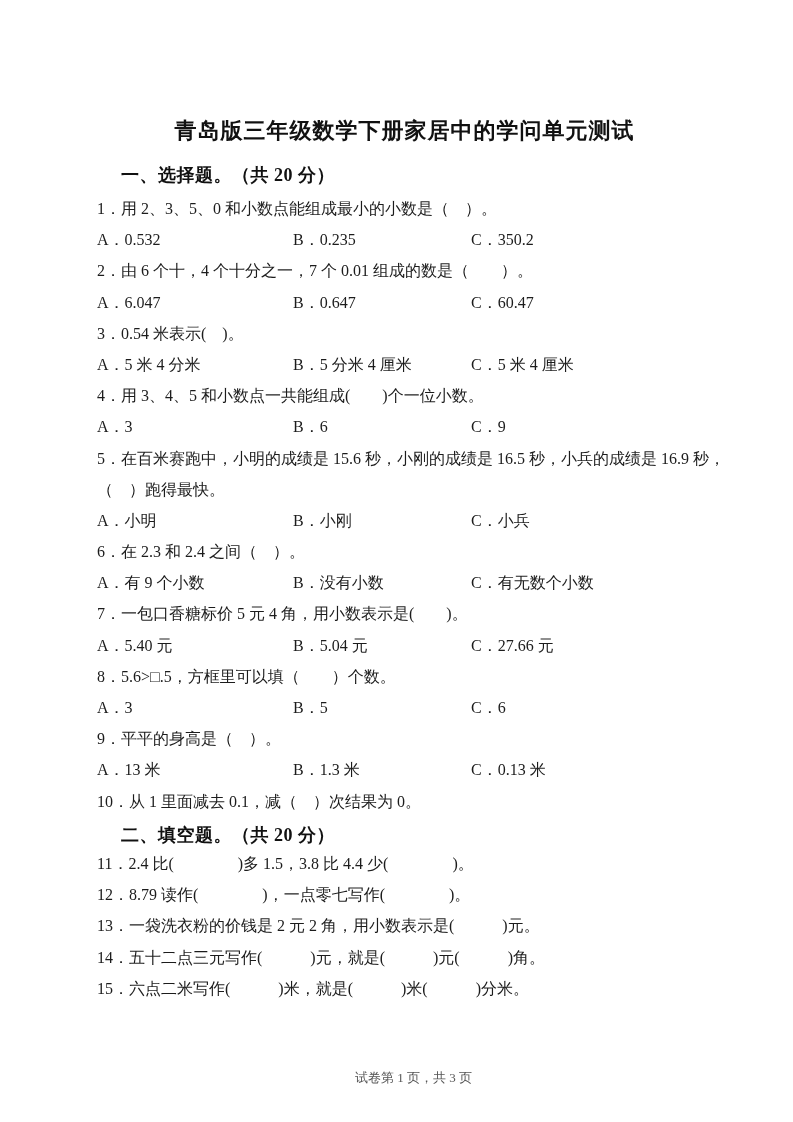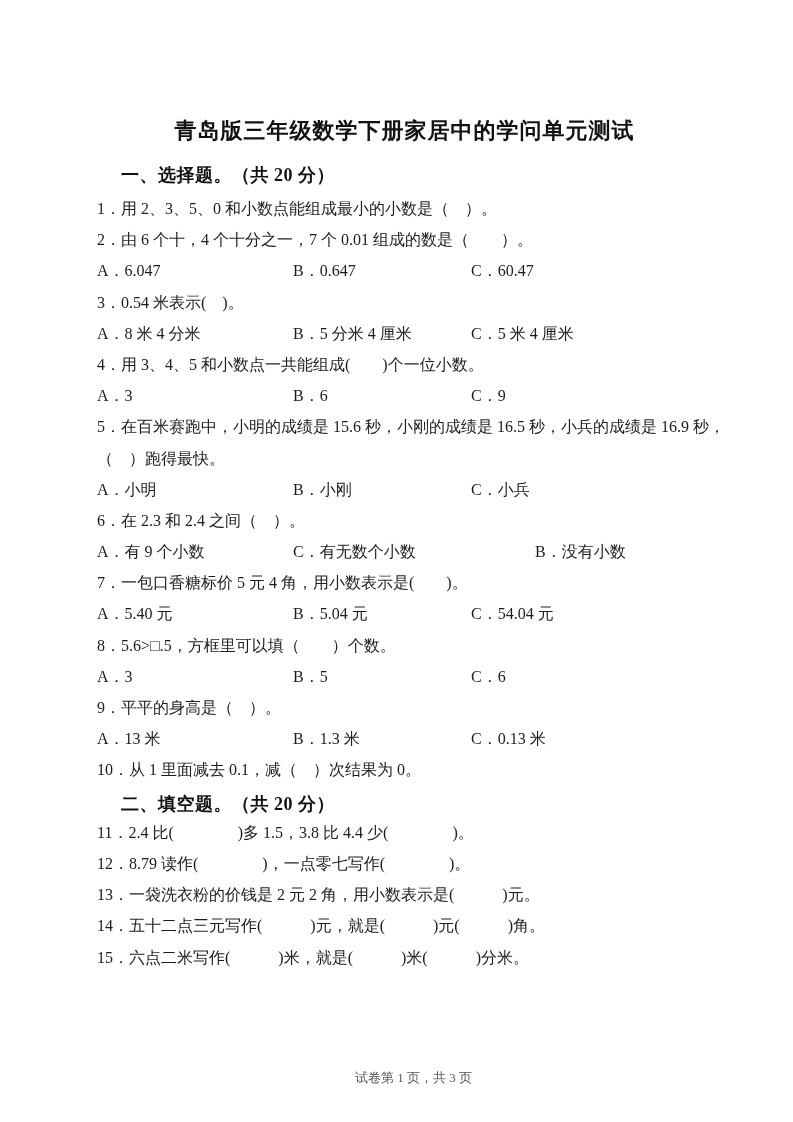--- a/index.html
+++ b/index.html
@@ -58,56 +58,61 @@
   }
 </style>
 </head>
 <body>
 
 <div class="page">
   <div class="doc-title">青岛版三年级数学下册家居中的学问单元测试</div>
   <div class="flow">
       <div class="line heading heading-first">一、选择题。（共 20 分）</div>
       <div class="line q-line">1．用 2、3、5、0 和小数点能组成最小的小数是（　）。</div>
+      <div class="line opt-row">
+        <span class="opt o1">A．0.532</span>
+        <span class="opt o2">B．0.235</span>
+        <span class="opt o3">C．350.2</span>
+      </div>
       <div class="line q-line">2．由 6 个十，4 个十分之一，7 个 0.01 组成的数是（　　）。</div>
       <div class="line opt-row">
         <span class="opt o1">A．6.047</span>
         <span class="opt o2">B．0.647</span>
         <span class="opt o3">C．60.47</span>
       </div>
       <div class="line q-line">3．0.54 米表示(　)。</div>
       <div class="line opt-row">
-        <span class="opt o1">A．8 米 4 分米</span>
+        <span class="opt o1">A．5 米 4 分米</span>
         <span class="opt o2">B．5 分米 4 厘米</span>
         <span class="opt o3">C．5 米 4 厘米</span>
       </div>
       <div class="line q-line">4．用 3、4、5 和小数点一共能组成(　　)个一位小数。</div>
       <div class="line opt-row">
         <span class="opt o1">A．3</span>
         <span class="opt o2">B．6</span>
         <span class="opt o3">C．9</span>
       </div>
       <div class="line q-line">5．在百米赛跑中，小明的成绩是 15.6 秒，小刚的成绩是 16.5 秒，小兵的成绩是 16.9 秒，</div>
       <div class="line q-line">（　）跑得最快。</div>
       <div class="line opt-row">
         <span class="opt o1">A．小明</span>
         <span class="opt o2">B．小刚</span>
         <span class="opt o3">C．小兵</span>
       </div>
       <div class="line q-line">6．在 2.3 和 2.4 之间（　）。</div>
       <div class="line opt-row">
         <span class="opt o1">A．有 9 个小数</span>
+        <span class="opt o2">B．没有小数</span>
         <span class="opt o3">C．有无数个小数</span>
-        <span class="opt o2">B．没有小数</span>
       </div>
       <div class="line q-line">7．一包口香糖标价 5 元 4 角，用小数表示是(　　)。</div>
       <div class="line opt-row">
         <span class="opt o1">A．5.40 元</span>
         <span class="opt o2">B．5.04 元</span>
-        <span class="opt o3">C．54.04 元</span>
+        <span class="opt o3">C．27.66 元</span>
       </div>
       <div class="line q-line">8．5.6&gt;□.5，方框里可以填（　　）个数。</div>
       <div class="line opt-row">
         <span class="opt o1">A．3</span>
         <span class="opt o2">B．5</span>
         <span class="opt o3">C．6</span>
       </div>
       <div class="line q-line">9．平平的身高是（　）。</div>
       <div class="line opt-row">
         <span class="opt o1">A．13 米</span>

